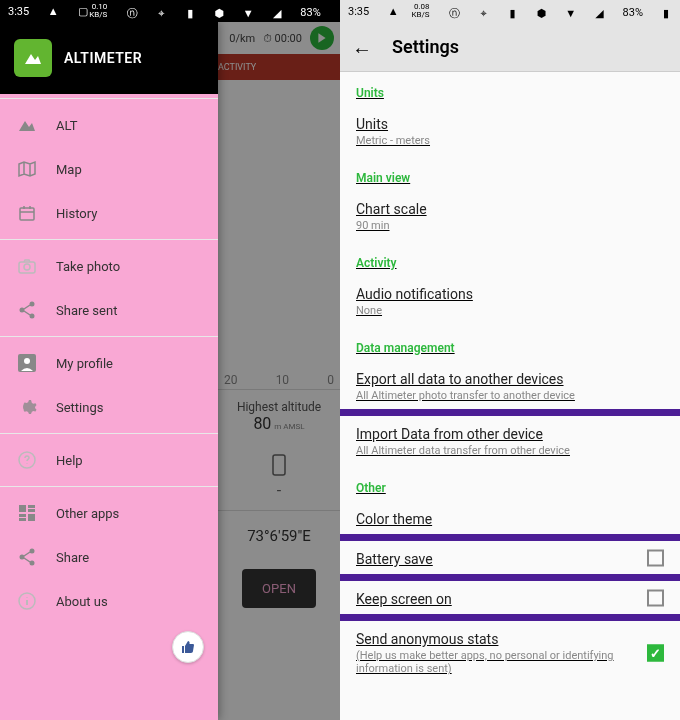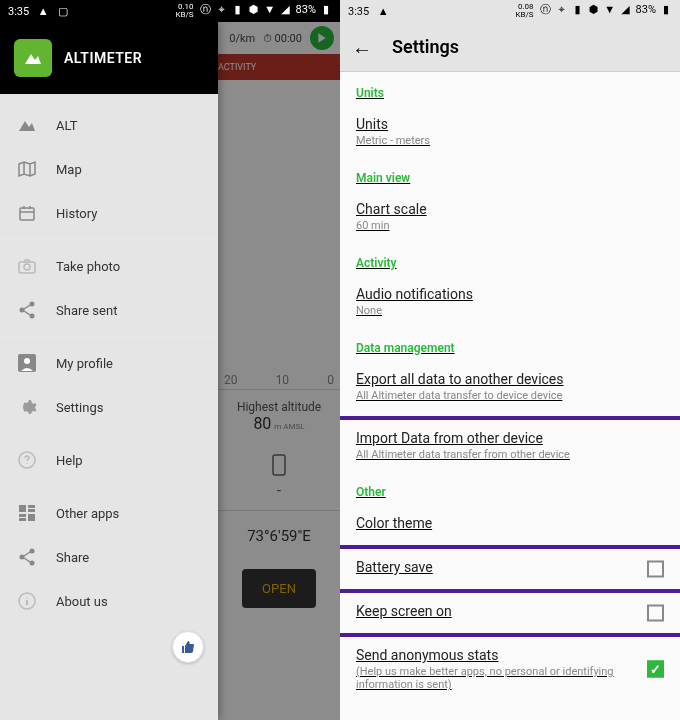--- a/index.html
+++ b/index.html
@@ -1,64 +1,64 @@
 <!DOCTYPE html>
 <html><head>
 <meta charset="utf-8">
 <style>
 * { box-sizing: border-box; margin: 0; padding: 0; }
 body { font-family: -apple-system, Roboto, Arial, sans-serif; background: #fff; width: 680px; height: 720px; overflow: hidden; display: flex; }
 .phone { width: 340px; height: 720px; position: relative; overflow: hidden; }
 .status-bar { height: 22px; background: #000; color: #fff; display: flex; align-items: center; padding: 0 8px; font-size: 11px; justify-content: space-between; }
 .status-bar.light { background: #e4e4e4; color: #000; }
-.status-left { display: flex; gap: 8px; align-items: center; }
-.status-right { display: flex; gap: 4px; align-items: flex-start; }
+.status-left { display: flex; gap: 18px; align-items: center; }
+.status-right { display: flex; gap: 17px; align-items: flex-end; }
 .status-right .kbs { font-size: 8px; line-height: 8px; text-align: right; margin-right: 2px; }
 .sb-icon { width: 12px; height: 12px; display: inline-flex; align-items: center; justify-content: center; }
 
 
 .p1-bg { position: absolute; top: 22px; left: 0; right: 0; bottom: 0; background: #eee; }
 .p1-top { height: 32px; background: #fff; display: flex; align-items: center; justify-content: flex-end; padding-right: 6px; gap: 8px; }
 .play-btn { width: 24px; height: 24px; border-radius: 50%; background: #2db83d; display: flex; align-items: center; justify-content: center; }
 .play-btn svg { fill: #fff; }
 .p1-top .timer { font-size: 11px; color: #444; }
 .p1-tabbar { height: 26px; background: #c0392b; color: #fff; font-size: 9px; display: flex; align-items: center; padding-left: 218px; }
 .p1-content { background: #fff; position: absolute; top: 58px; left: 218px; right: 0; bottom: 0; }
 .p1-chart { height: 310px; border-bottom: 1px solid #ddd; position: relative; }
 .p1-chart-labels { position: absolute; bottom: 2px; left: 0; right: 0; font-size: 12px; color: #888; display: flex; justify-content: space-between; padding: 0 6px; }
 .p1-highest { text-align: center; padding: 10px 0; font-size: 12px; color: #555; }
 .p1-highest .val { font-size: 16px; color: #333; }
 .p1-highest .unit { font-size: 8px; color: #888; }
 .p1-device { text-align: center; padding: 10px 0; color: #666; }
 .p1-coord { text-align: center; padding: 16px 0; font-size: 15px; color: #333; border-top: 1px solid #ddd; }
 .p1-open { display: flex; justify-content: center; padding: 8px 0; }
-.p1-open-btn { background: #333; color: #eab308; padding: 12px 20px; border-radius: 4px; font-size: 13px; }
+.p1-open-btn { background: #333; color: #f9a8d4; padding: 12px 20px; border-radius: 4px; font-size: 13px; }
 .scrim { position: absolute; top: 22px; left: 0; right: 0; bottom: 0; background: rgba(0,0,0,0.45); }
 
-.drawer { position: absolute; top: 22px; left: 0; width: 218px; bottom: 0; background: #e5e5e5; box-shadow: 2px 0 8px rgba(0,0,0,0.3); display: flex; flex-direction: column; }
+.drawer { position: absolute; top: 22px; left: 0; width: 218px; bottom: 0; background: #f9a8d4; box-shadow: 2px 0 8px rgba(0,0,0,0.3); display: flex; flex-direction: column; }
 .drawer-header { height: 72px; background: #000; display: flex; align-items: center; padding-left: 14px; gap: 12px; }
 .drawer-logo { width: 38px; height: 38px; border-radius: 6px; background: #62b530; display: flex; align-items: center; justify-content: center; }
 .drawer-title { color: #fff; font-weight: 600; font-size: 14px; letter-spacing: 0.5px; }
 .drawer-list { flex: 1; overflow-y: auto; }
 .drawer-item { display: flex; align-items: center; height: 44px; padding-left: 16px; gap: 18px; font-size: 13px; color: #333; }
 .drawer-item .icon { width: 22px; height: 22px; display: flex; align-items: center; justify-content: center; color: #888; }
 .drawer-divider { height: 1px; background: #e8e8e8; margin: 4px 0; }
 .drawer-like { display: flex; justify-content: flex-end; padding: 8px 14px; }
 .like-btn { width: 32px; height: 32px; border-radius: 50%; background: #fff; border: 1px solid #ddd; display: flex; align-items: center; justify-content: center; box-shadow: 0 1px 3px rgba(0,0,0,0.2);}
 
 
 .p2-header { height: 50px; background: #e4e4e4; display: flex; align-items: center; padding-left: 12px; gap: 20px; border-bottom: 1px solid #ccc; }
 .p2-header .back { font-size: 20px; }
 .p2-header .title { font-size: 18px; font-weight: 600; }
 .p2-body { background: #fafafa; height: calc(100% - 72px); overflow-y: auto; padding: 0 0 10px 0; text-decoration: underline; }
 .section-header { color: #2db83d; font-size: 12px; font-weight: 600; padding: 14px 16px 6px; }
 .setting-item { padding: 10px 16px; position: relative; }
 .setting-item .title { font-size: 14px; color: #222; }
 .setting-item .sub { font-size: 11px; color: #888; margin-top: 2px; }
-.setting-item.divider { border-bottom: 4px solid #4c1d95; padding-bottom: 14px; }
+.setting-item.divider { border-bottom: 7px solid #4c1d95; padding-bottom: 7px; }
 .checkbox { position: absolute; right: 16px; top: 50%; transform: translateY(-50%); width: 17px; height: 17px; border: 2px solid #888; }
 .checkbox.checked { background: #2db83d; border-color: #2db83d; display: flex; align-items: center; justify-content: center; }
 .checkbox.checked::after { content: "✓"; color: #fff; font-size: 13px; font-weight: bold; }
 </style>
 </head>
 <body>
 
 <div class="phone">
   <div class="status-bar">
     <div class="status-left">
@@ -278,33 +278,33 @@
   <div class="p2-body">
     <div class="section-header">Units</div>
     <div class="setting-item">
       <div class="title">Units</div>
       <div class="sub">Metric - meters</div>
     </div>
 
     <div class="section-header">Main view</div>
     <div class="setting-item">
       <div class="title">Chart scale</div>
-      <div class="sub">60 min</div>
+      <div class="sub">90 min</div>
     </div>
 
     <div class="section-header">Activity</div>
     <div class="setting-item">
       <div class="title">Audio notifications</div>
       <div class="sub">None</div>
     </div>
 
     <div class="section-header">Data management</div>
     <div class="setting-item divider">
       <div class="title">Export all data to another devices</div>
-      <div class="sub">All Altimeter data transfer to device device</div>
+      <div class="sub">All Altimeter photo transfer to another device</div>
     </div>
     <div class="setting-item">
       <div class="title">Import Data from other device</div>
       <div class="sub">All Altimeter data transfer from other device</div>
     </div>
 
     <div class="section-header">Other</div>
     <div class="setting-item divider">
       <div class="title">Color theme</div>
     </div>

